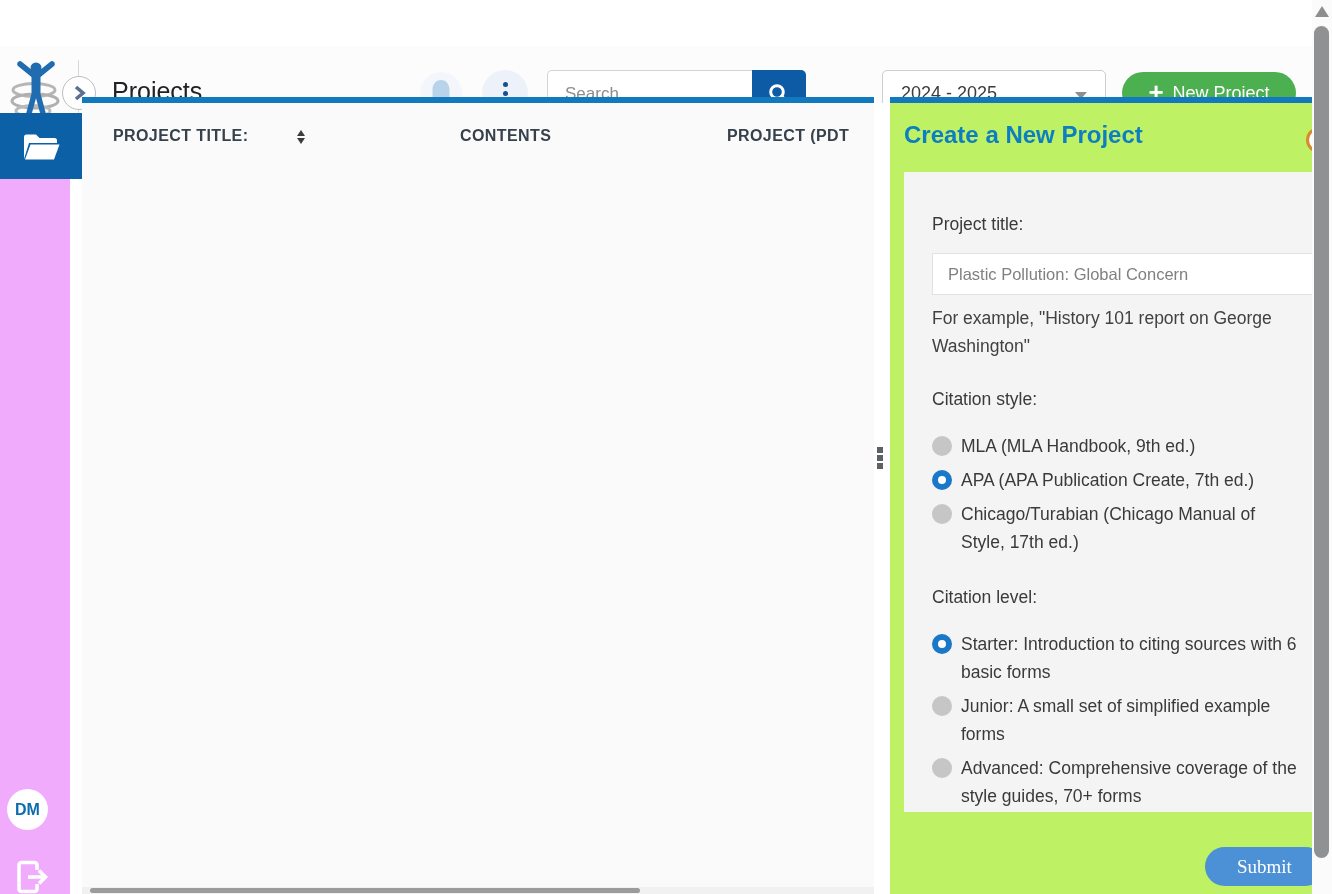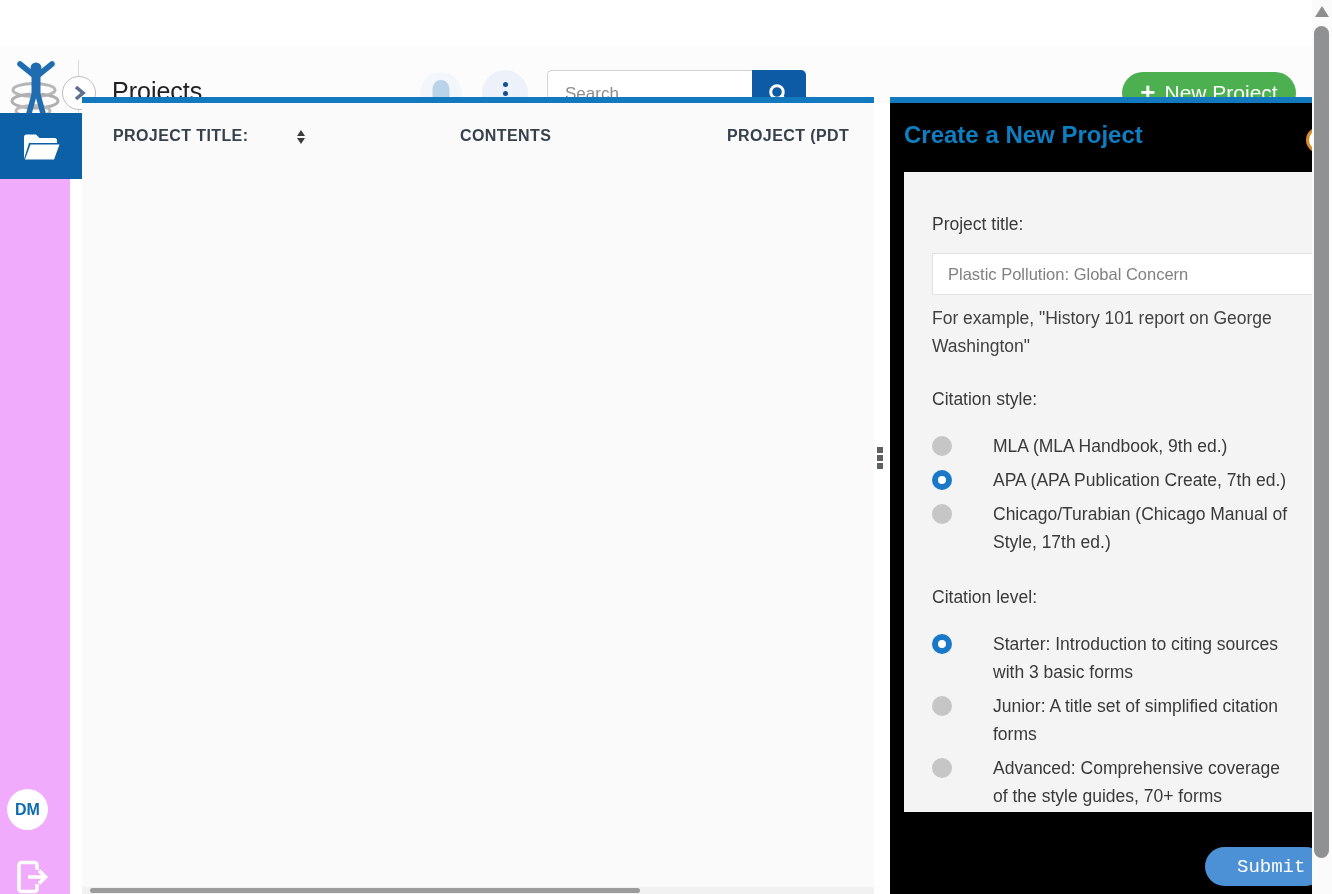--- a/index.html
+++ b/index.html
@@ -31,21 +31,21 @@
   .year-select{position:absolute;left:882px;top:24px;width:224px;height:47px;background:#fff;
                border:1px solid #cecece;border-radius:5px;box-sizing:border-box;
                display:flex;align-items:center;padding-left:18px;font-size:18px;color:#3c3c3c;}
   .year-caret{position:absolute;right:18px;top:21px;width:0;height:0;
               border-left:6px solid transparent;border-right:6px solid transparent;border-top:7px solid #8f8f8f;}
 
   .new-project-btn{position:absolute;left:1122px;top:26px;width:174px;height:42px;border-radius:21px;
                    background:#4caf50;border:none;display:flex;align-items:center;justify-content:center;
                    gap:9px;color:#fff;cursor:pointer;}
   .new-project-btn .plus{font-size:26px;font-weight:700;line-height:1;margin-top:-3px;}
-  .new-project-btn .lbl{font-size:21px;text-decoration:underline;}
+  .new-project-btn .lbl{font-size:18px;text-decoration:underline;}
 
   
   .rule-left{position:absolute;left:82px;top:97px;width:792px;height:6px;background:#1379bf;}
   .rule-right{position:absolute;left:890px;top:97px;width:422px;height:6px;background:#1379bf;}
 
   
   .sidebar{position:absolute;left:0;top:113px;width:70px;height:797px;background:#f0abfc;}
   .side-tile{position:absolute;left:0;top:0;width:82px;height:66px;background:#0b60a6;
              display:flex;align-items:center;justify-content:center;}
   .avatar{position:absolute;left:7px;top:676px;width:41px;height:41px;border-radius:50%;background:#ffffff;
@@ -61,45 +61,45 @@
                  border-bottom:6px solid #3c3c3c;margin-bottom:2px;}
   .sort-icon .down{width:0;height:0;border-left:4.5px solid transparent;border-right:4.5px solid transparent;
                    border-top:6px solid #3c3c3c;}
 
   
   .splitter{position:absolute;left:874px;top:103px;width:16px;height:784px;background:#ffffff;}
   .grip{position:absolute;left:3px;top:344px;display:flex;flex-direction:column;gap:2px;}
   .grip i{width:6px;height:6px;background:#5d6065;display:block;}
 
   
-  .panel{position:absolute;left:890px;top:103px;width:442px;height:791px;background:#000000;}
+  .panel{position:absolute;left:890px;top:103px;width:442px;height:791px;background:#bef264;}
   .panel-title{position:absolute;left:14px;top:18px;font-size:24px;font-weight:700;color:#0d7ec2;}
   .help-circle{position:absolute;left:416px;top:24px;width:20px;height:20px;border-radius:50%;
                border:3px solid #d98a2b;background:#fff;}
   .form-box{position:absolute;left:14px;top:69px;width:428px;height:640px;background:#f4f4f4;}
 
   .f-label{position:absolute;left:28px;font-size:17.5px;color:#3a3a3a;}
   .lbl-title{top:42px;}
   .title-input{position:absolute;left:28px;top:81px;width:382px;height:42px;box-sizing:border-box;
                background:#fff;border:1px solid #e2e2e2;padding:0 12px 0 15px;font-size:16.5px;color:#808080;
                font-family:"Liberation Sans", sans-serif;outline:none;}
   .example{position:absolute;left:28px;top:132px;width:378px;font-size:17.5px;color:#414141;line-height:28px;}
   .lbl-style{top:217px;}
   .style-rows{position:absolute;left:28px;top:260px;width:366px;}
   .lbl-level{top:415px;}
   .level-rows{position:absolute;left:28px;top:458px;width:366px;}
 
-  .radio-row{display:flex;align-items:flex-start;margin-bottom:6px;gap:32px;}
+  .radio-row{display:flex;align-items:flex-start;margin-bottom:6px;}
   .radio{flex:0 0 20px;width:20px;height:20px;border-radius:50%;background:#c6c6c6;margin:4px 9px 0 0;
          box-sizing:border-box;}
   .radio-row.selected .radio{background:#ffffff;border:6px solid #1a78c9;}
   .radio-label{font-size:17.5px;color:#3a3a3a;line-height:28px;}
 
   .submit-btn{position:absolute;left:315px;top:744px;width:120px;height:39px;border:none;border-radius:20px;
-              background:#4c90d5;color:#fff;font-size:19px;font-family:Liberation Mono, monospace;
+              background:#4c90d5;color:#fff;font-size:19px;font-family:Liberation Serif, serif;
               cursor:pointer;text-align:left;padding-left:32px;}
 
   
   .vscroll{position:absolute;left:1312px;top:0;width:20px;height:894px;background:#fbfbfb;z-index:50;}
   .vscroll .arrow-up{position:absolute;left:3px;top:6px;width:0;height:0;
                      border-left:7px solid transparent;border-right:7px solid transparent;
                      border-bottom:11px solid #8e8e8e;}
   .vscroll .thumb{position:absolute;left:2px;top:26px;width:15px;height:832px;background:#8f9193;border-radius:8px;}
   .hscroll{position:absolute;left:82px;top:887px;width:792px;height:7px;background:#f1f1f1;z-index:40;}
   .hscroll .thumb{position:absolute;left:8px;top:1px;width:550px;height:5px;background:#9b9b9b;border-radius:3px;}
@@ -146,20 +146,24 @@
     <div class="search-wrap">
       <input class="search-input" type="text" placeholder="Search.." style="">
       <button class="search-btn">
         <svg width="24" height="24" viewBox="0 0 24 24">
           <circle cx="10" cy="10" r="6.3" fill="none" stroke="#ffffff" stroke-width="3"></circle>
           <line x1="14.6" y1="14.6" x2="20.5" y2="20.5" stroke="#ffffff" stroke-width="3.6" stroke-linecap="round"></line>
         </svg>
       </button>
     </div>
 
+    <div class="year-select">
+      <span>2024 - 2025</span>
+      <i class="year-caret"></i>
+    </div>
 
     <button class="new-project-btn">
       <span class="plus">+</span>
       <span class="lbl">New Project</span>
     </button>
   </div>
 
   <div class="rule-left"></div>
   <div class="rule-right"></div>
 
@@ -218,25 +222,25 @@
         <div class="radio-row">
           <span class="radio"></span>
           <span class="radio-label">Chicago/Turabian (Chicago Manual of Style, 17th ed.)</span>
         </div>
       </div>
 
       <div class="f-label lbl-level">Citation level:</div>
       <div class="level-rows">
         <div class="radio-row selected">
           <span class="radio"></span>
-          <span class="radio-label">Starter: Introduction to citing sources with 3 basic forms</span>
-        </div>
-        <div class="radio-row">
-          <span class="radio"></span>
-          <span class="radio-label">Junior: A title set of simplified citation forms</span>
+          <span class="radio-label">Starter: Introduction to citing sources with 6 basic forms</span>
+        </div>
+        <div class="radio-row">
+          <span class="radio"></span>
+          <span class="radio-label">Junior: A small set of simplified example forms</span>
         </div>
         <div class="radio-row">
           <span class="radio"></span>
           <span class="radio-label">Advanced: Comprehensive coverage of the style guides, 70+ forms</span>
         </div>
       </div>
     </div>
 
     <button class="submit-btn">Submit</button>
   </div>

